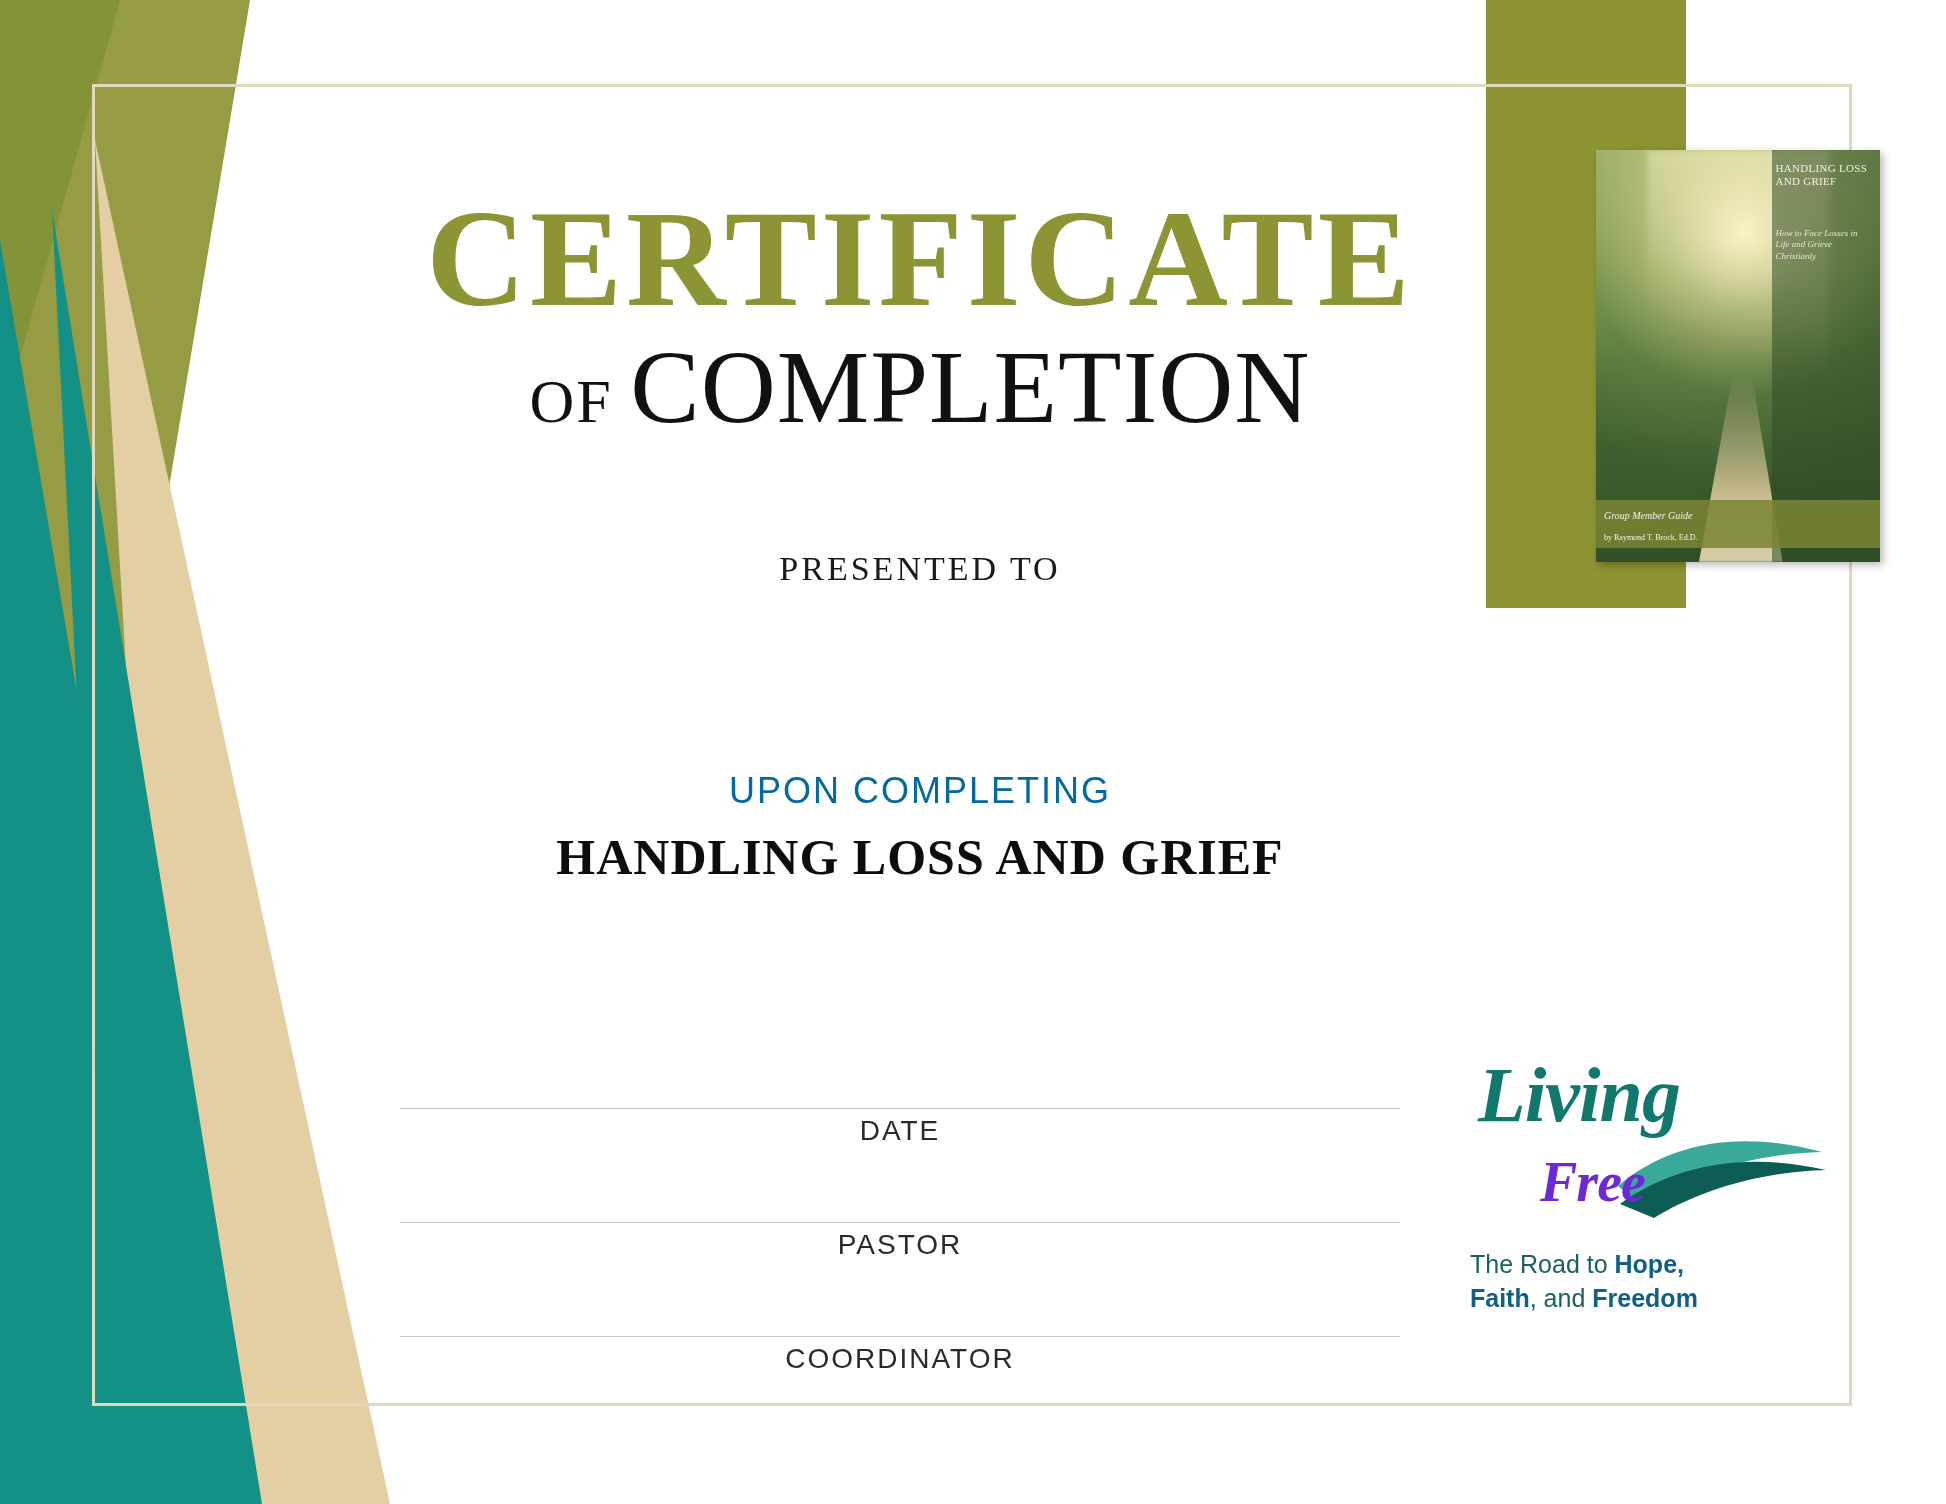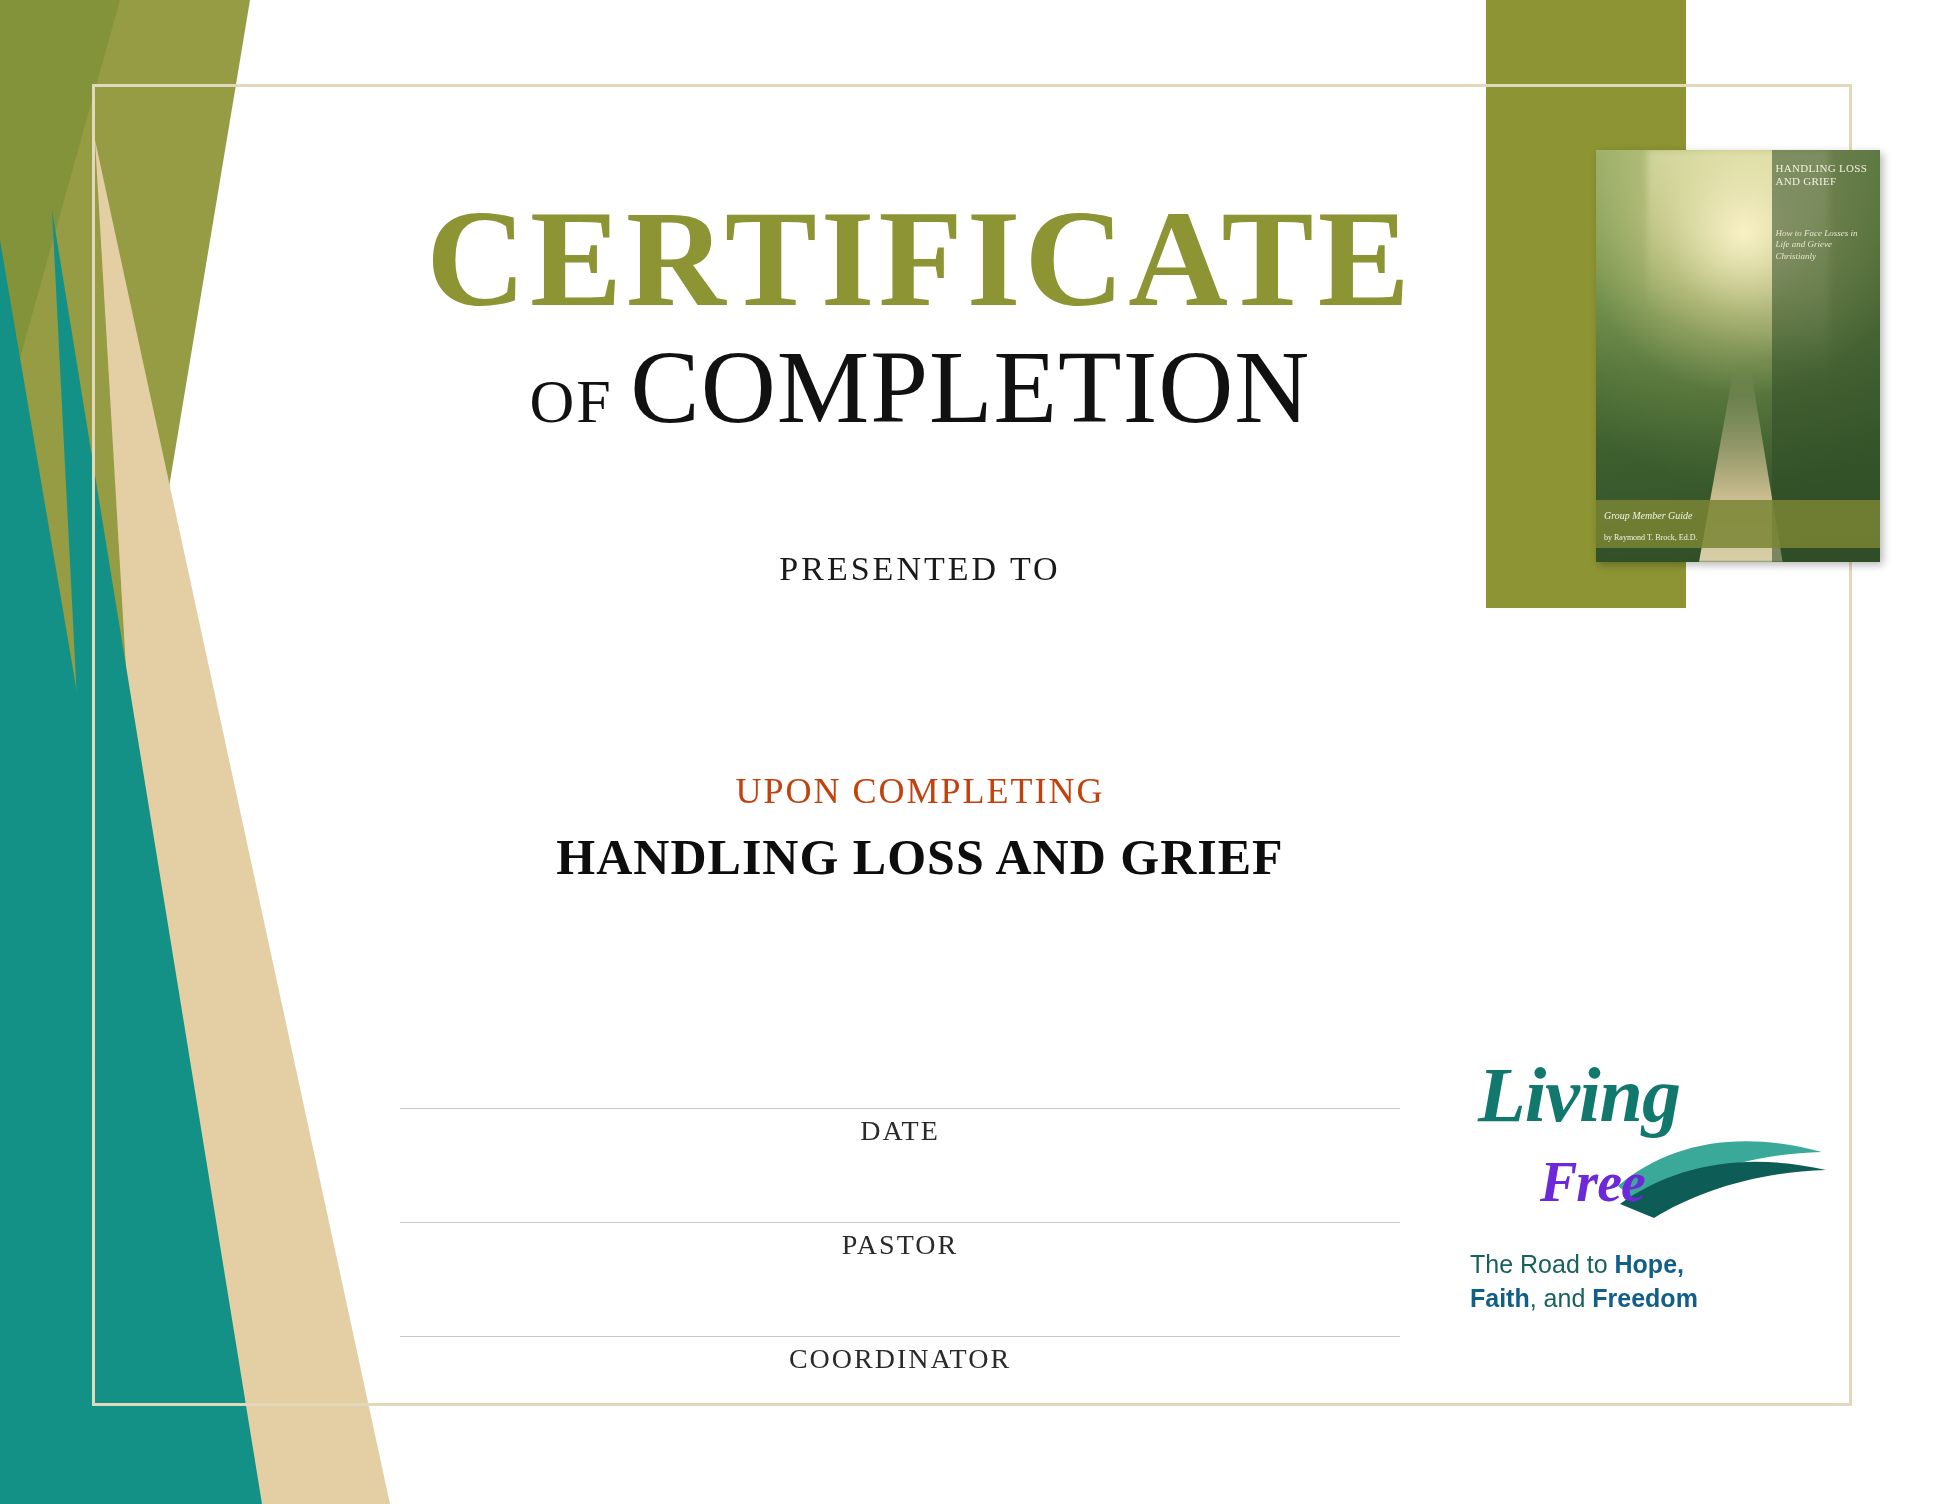--- a/index.html
+++ b/index.html
@@ -113,24 +113,24 @@
 
   
   .upon-block {
     position: absolute;
     left: 300px;
     top: 770px;
     width: 1240px;
     text-align: center;
   }
   .upon-label {
-    font-family: Liberation Serif, serif;
+    font-family: Liberation Sans, sans-serif;
     font-size: 36px;
     letter-spacing: 2px;
-    color: #c2410c;
+    color: #0369a1;
   }
   .course-name {
     font-family: "Liberation Serif", serif;
     font-size: 50px;
     font-weight: bold;
     letter-spacing: 1px;
     color: #0d0d0d;
     margin-top: 16px;
   }
 
@@ -141,21 +141,21 @@
     width: 1000px;
   }
   .sig-line {
     height: 1px;
     background: #c9c9c9;
     width: 100%;
   }
   .sig-label {
     margin-top: 6px;
     text-align: center;
-    font-family: Liberation Serif, serif;
+    font-family: Liberation Sans, sans-serif;
     font-size: 28px;
     letter-spacing: 2px;
     color: #2a2a2a;
   }
   .sig-date { top: 1108px; }
   .sig-pastor { top: 1222px; }
   .sig-coordinator { top: 1336px; }
 
   
   .book {

